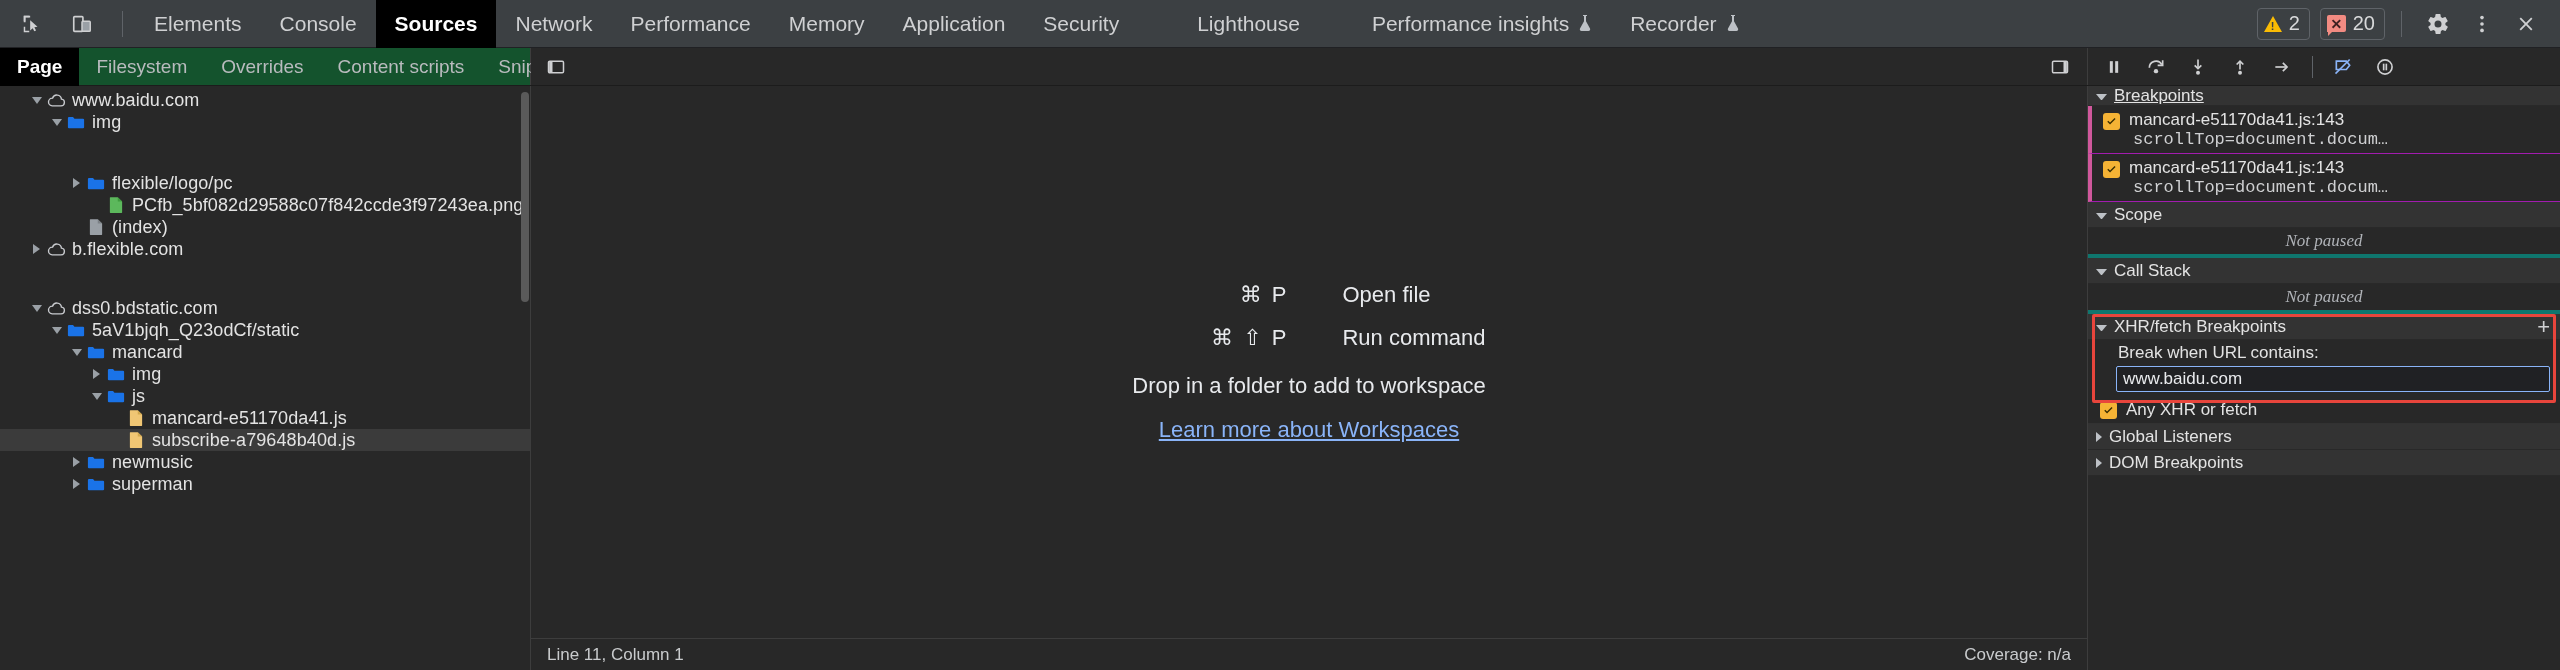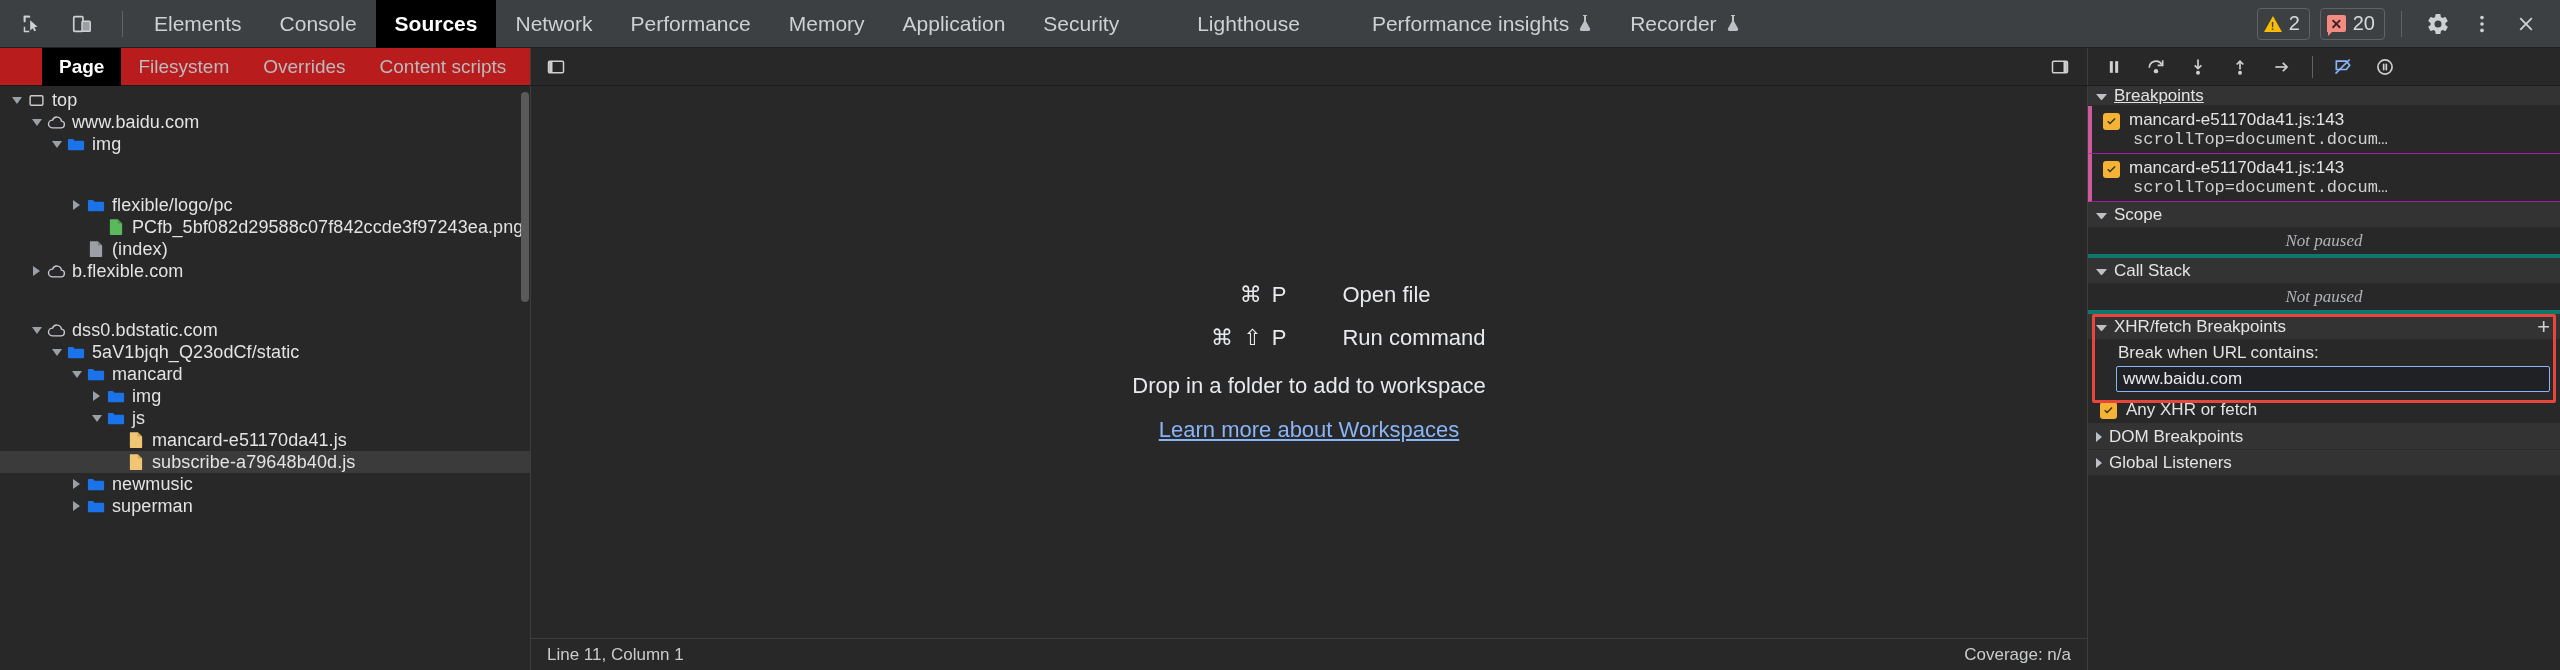--- a/index.html
+++ b/index.html
@@ -51,24 +51,23 @@
   .err-box { width: 19px; height: 17px; background: #f28b82; border-radius: 2px 2px 2px 0; display: flex; align-items: center; justify-content: center; position: relative; }
   .err-box::after { content: ""; position: absolute; bottom: -4px; left: 1px; width: 0; height: 0; border-left: 5px solid #f28b82; border-bottom: 5px solid transparent; }
   .err-x { color: #3c1f1f; font-size: 14px; font-weight: bold; line-height: 1; }
   .gear-btn, .kebab-btn, .close-btn { width: 40px; height: 40px; display: flex; align-items: center; justify-content: center; cursor: pointer; border-radius: 3px; }
 
   
   .row2 { height: 38px; min-height: 38px; display: flex; background: #282828; border-bottom: 1px solid #1c1c1c; }
   .row2-left {
     width: 531px; min-width: 531px;
     display: flex; align-items: stretch;
-    background: #b91c1c;
+    background: #14532d;
     border-right: 1px solid #3d3d3d;
     position: relative;
-    padding-left: 42px;
   }
   .subtab {
     display: flex; align-items: center; padding: 0 17px; height: 38px;
     font-size: 19px; color: #b9bbbe; cursor: pointer; white-space: nowrap;
   }
   .subtab.active { background: #000000; color: #ffffff; font-weight: bold; }
   .subtab-more { margin-left: auto; width: 36px; display: flex; align-items: center; justify-content: center; cursor: pointer; }
 
   .row2-mid { flex: 1; display: flex; align-items: center; background: #282828; position: relative; border-right: 1px solid #3d3d3d; }
   .row2-mid .panel-ico { width: 38px; height: 34px; display: flex; align-items: center; justify-content: center; cursor: pointer; margin-left: 6px; border-radius: 3px; }
@@ -384,31 +383,20 @@
             <rect x="12.6" y="8" width="2" height="8" fill="#cfd0d2"></rect>
           </svg>
       </div>
     </div>
   </div>
 
   <div class="main">
 
     <div class="navigator">
       <div class="tree" id="tree-container">
-          <div class="tree-row" style="padding-left: 8px;">
-            <span class="twisty open">
-              <i></i>
-            </span>
-            <span class="t-ico">
-              <svg width="17" height="17" viewBox="0 0 20 20">
-                <rect x="2.5" y="4.5" width="15" height="11" rx="1.4" fill="none" stroke="#c8cace" stroke-width="1.7"></rect>
-              </svg>
-            </span>
-            <span class="t-label">top</span>
-          </div>
           <div class="tree-row" style="padding-left: 28px;">
             <span class="twisty open">
               <i></i>
             </span>
             <span class="t-ico">
               <svg width="19" height="17" viewBox="0 0 22 16">
                 <path d="M6 14.2h10.2a3.9 3.9 0 0 0 .5-7.77A5.3 5.3 0 0 0 6.4 5.3 4.45 4.45 0 0 0 6 14.2z" fill="none" stroke="#c8cace" stroke-width="1.6"></path>
               </svg>
             </span>
             <span class="t-label">www.baidu.com</span>
@@ -650,23 +638,23 @@
         <span class="xhr-check">
           <svg width="13" height="13" viewBox="0 0 16 16">
               <path d="M6.2 11.6L2.8 8.2l1.2-1.2 2.2 2.2 5.6-5.6 1.2 1.2z" fill="#3c2f00"></path>
             </svg>
         </span>
         <span class="xhr-row-label">Any XHR or fetch</span>
       </div>
 
       <div class="sb-section-head">
         <span class="sb-tw"></span>
-        <span>DOM Breakpoints</span>
+        <span>Global Listeners</span>
       </div>
 
       <div class="sb-section-head">
         <span class="sb-tw"></span>
-        <span>Global Listeners</span>
+        <span>DOM Breakpoints</span>
       </div>
 
     </div>
   </div>
 </div>
 
 </body></html>

